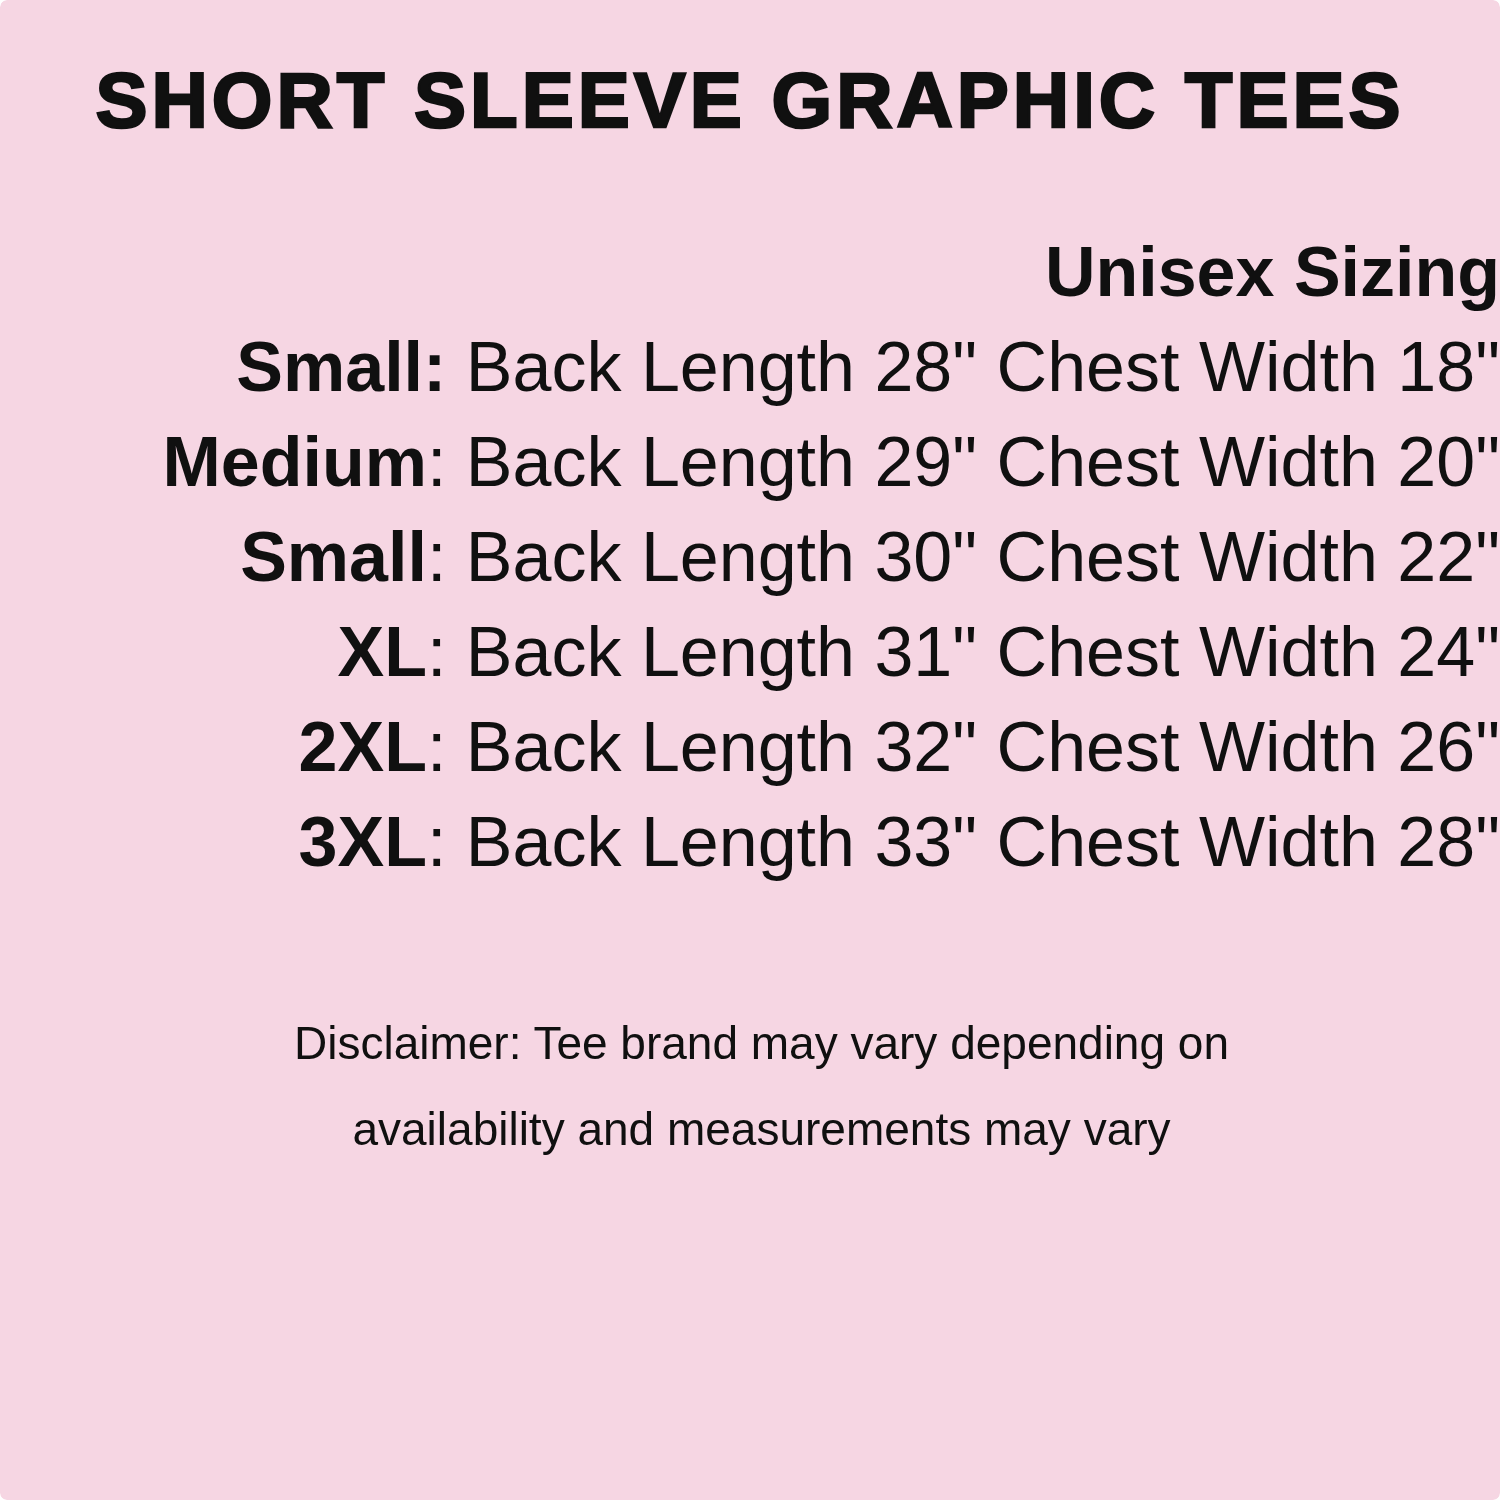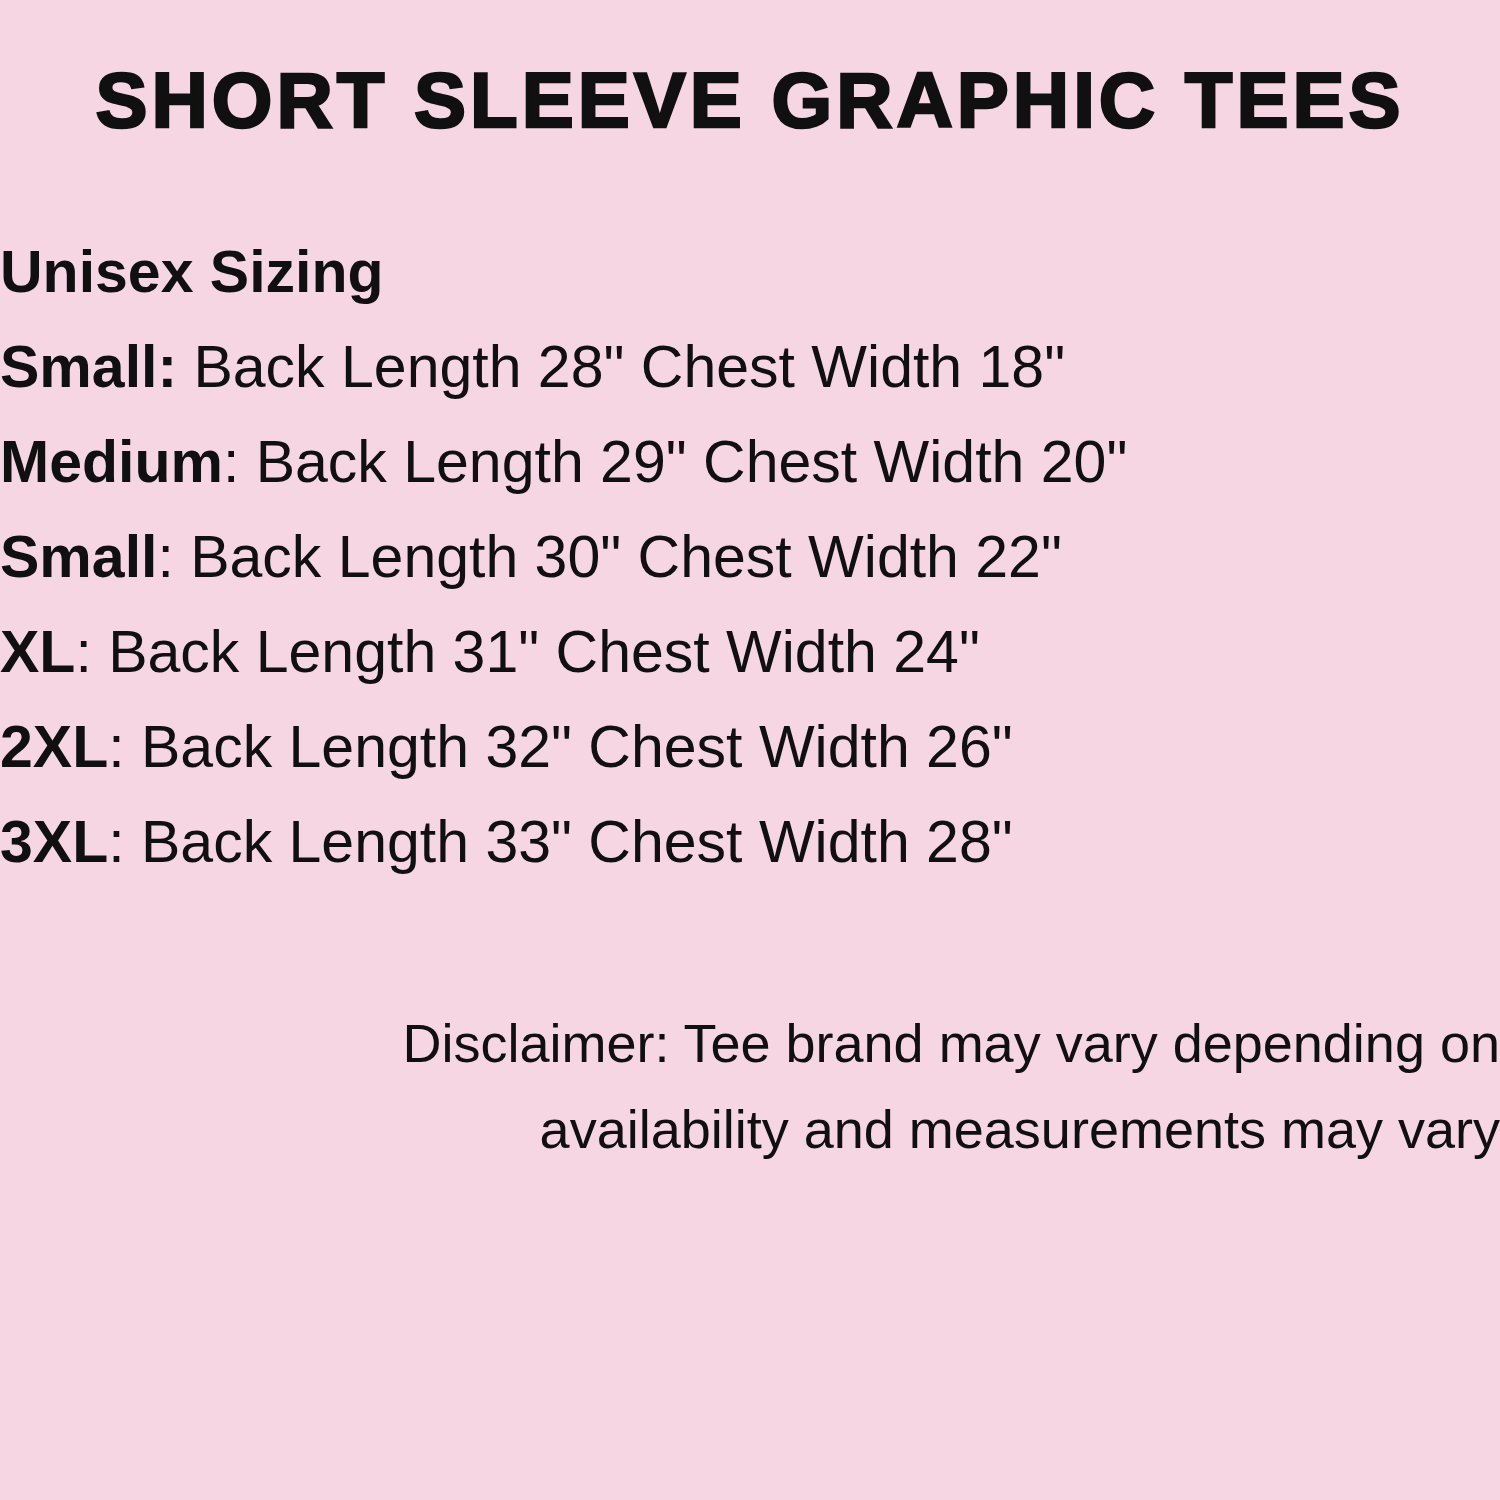--- a/index.html
+++ b/index.html
@@ -1,19 +1,19 @@
 <!DOCTYPE html>
 <html style="--bg: #F6D6E3; --ink: #101010;"><head>
 <meta charset="utf-8">
 <style>
   :root {
     --bg: #F6D6E3;
     --ink: #101010;
   }
-  * { margin: 0; padding: 0; box-sizing: border-box; }
+  * { margin: 0; padding: 0; box-sizing: border-box; border-radius: 7px; }
   html, body { background: #fff; }
   .canvas {
     position: relative;
     width: 1500px;
     height: 1500px;
     background: var(--bg);
     color: var(--ink);
     font-family: "Liberation Sans", sans-serif;
     overflow: hidden;
   }
@@ -27,38 +27,38 @@
     font-weight: 700;
     letter-spacing: 4px;
     line-height: 1.1;
     -webkit-text-stroke: 2.5px var(--ink);
   }
   .sizing {
     position: absolute;
     top: 225px;
     left: 0;
     right: 0;
-    text-align: left;
-    font-size: 59px;
+    text-align: right;
+    font-size: 70px;
     line-height: 95px;
     white-space: nowrap;
   }
   .sizing .heading {
     font-weight: 700;
   }
   .sizing .row .label {
     font-weight: 700;
   }
   .disclaimer {
     position: absolute;
     top: 1000px;
     left: 0;
     right: 0;
-    text-align: right;
-    font-size: 54px;
+    text-align: center;
+    font-size: 46px;
     line-height: 86px;
     padding-left: 23px;
   }
 </style>
 </head>
 <body>
 
 <div class="canvas">
 
   <div class="title">SHORT SLEEVE GRAPHIC TEES</div>

